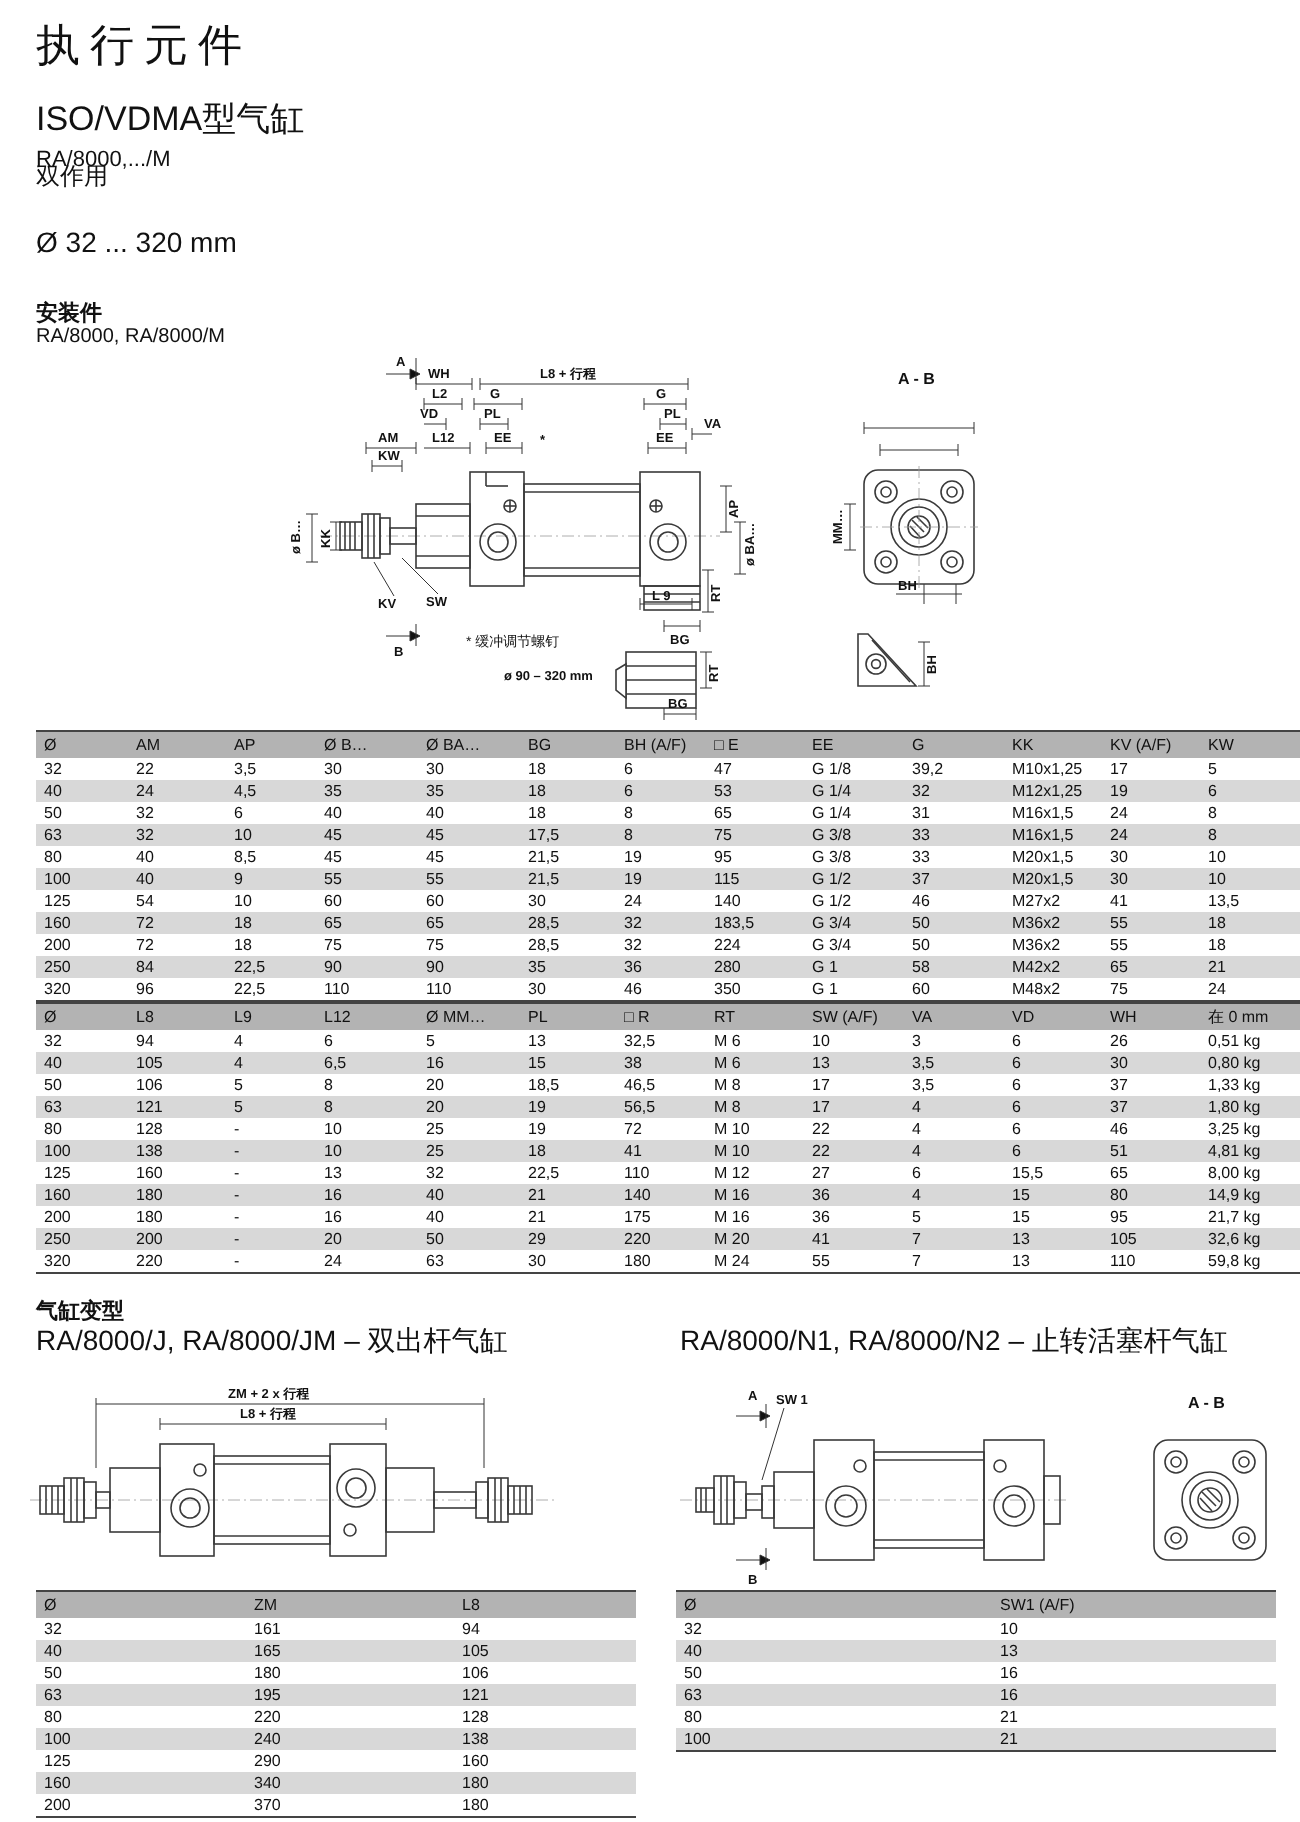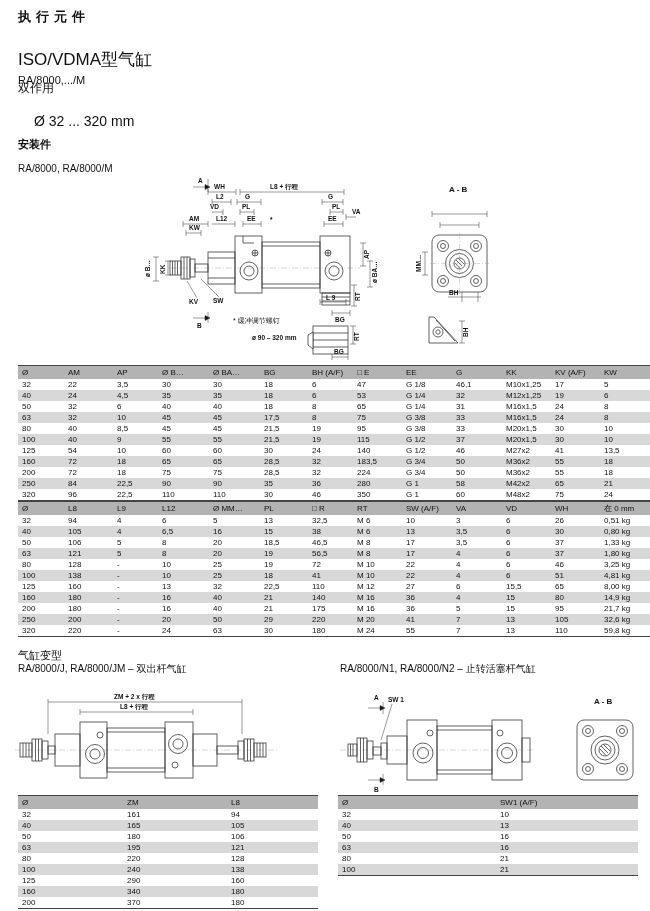--- a/index.html
+++ b/index.html
@@ -1,28 +1,28 @@
 <!DOCTYPE html>
 <html><head>
 <meta charset="utf-8">
 <style>
   html,body{margin:0;padding:0}
   body{width:650px;height:911px;position:relative;background:#fff;color:#111;
        font-family:"Liberation Sans","DejaVu Sans",sans-serif;overflow:hidden}
   .abs{position:absolute}
   
-  .h-title{font-size:13px;font-weight:bold;letter-spacing:5px}
+  .h-title{font-size:22px;font-weight:normal;letter-spacing:5px}
   .h-sub{font-size:17px;font-weight:400}
   .h-model{font-size:11px}
   .h-action{font-size:12px}
   .h-range{font-size:14px}
   .h-mount{font-size:11px;font-weight:bold}
   .h-mountm{font-size:10px}
-  .sec-head{font-size:11px;font-weight:normal}
-  .sec-sub{font-size:10px}
+  .sec-head{font-size:11px;font-weight:bold}
+  .sec-sub{font-size:14px}
   
   table.grid{border-collapse:collapse;table-layout:fixed;font-size:8px;
              border-top:1px solid #444;border-bottom:1.5px solid #444}
   .grid th,.grid td{font-weight:400;text-align:left;padding:0 0 0 4px;
                     white-space:nowrap;overflow:hidden;height:11px;line-height:11px}
   .grid thead th{background:#b3b3b3;height:13px;line-height:13px}
   .grid tbody tr:nth-child(even) td{background:#d8d8d8}
   table.main{width:620px}
   .main th:nth-child(1){width:42px}.main th:nth-child(2){width:45px}
   .main th:nth-child(3){width:41px}.main th:nth-child(4){width:47px}
@@ -45,22 +45,22 @@
   text.cn{font-weight:400;font-size:7px}
   text.big{font-size:8px}
 </style>
 </head>
 <body>
 
 <div class="abs h-title" style="left:18px;top:8px">执行元件</div>
 <div class="abs h-sub" style="left:18px;top:48px">ISO/VDMA型气缸</div>
 <div class="abs h-model" style="left:18px;top:74px">RA/8000,.../M</div>
 <div class="abs h-action" style="left:18px;top:80px">双作用</div>
-<div class="abs h-range" style="left:34px;top:113px">Ø 32 ... 320 mm</div>
-<div class="abs h-mount" style="left:18px;top:137px">安装件</div>
+<div class="abs h-range" style="left:18px;top:113px">Ø 32 ... 320 mm</div>
+<div class="abs h-mount" style="left:18px;top:149px">安装件</div>
 <div class="abs h-mountm" style="left:18px;top:163px">RA/8000, RA/8000/M</div>
 
 <svg class="abs" style="left:0;top:173px" width="650" height="190" viewBox="0 0 650 190">
   <line class="cl" x1="160" y1="95" x2="360" y2="95"></line>
 
   <g class="ln">
     <rect x="170" y="88" width="11" height="14"></rect>
     <line x1="172.5" y1="88" x2="172.5" y2="102"></line>
       <line x1="175" y1="88" x2="175" y2="102"></line>
       <line x1="177.5" y1="88" x2="177.5" y2="102"></line>
@@ -286,21 +286,21 @@
       <tr>
         <td>32</td>
         <td>22</td>
         <td>3,5</td>
         <td>30</td>
         <td>30</td>
         <td>18</td>
         <td>6</td>
         <td>47</td>
         <td>G 1/8</td>
-        <td>46,1</td>
+        <td>39,2</td>
         <td>M10x1,25</td>
         <td>17</td>
         <td>5</td>
         <td>20</td>
       </tr>
       <tr>
         <td>40</td>
         <td>24</td>
         <td>4,5</td>
         <td>35</td>

